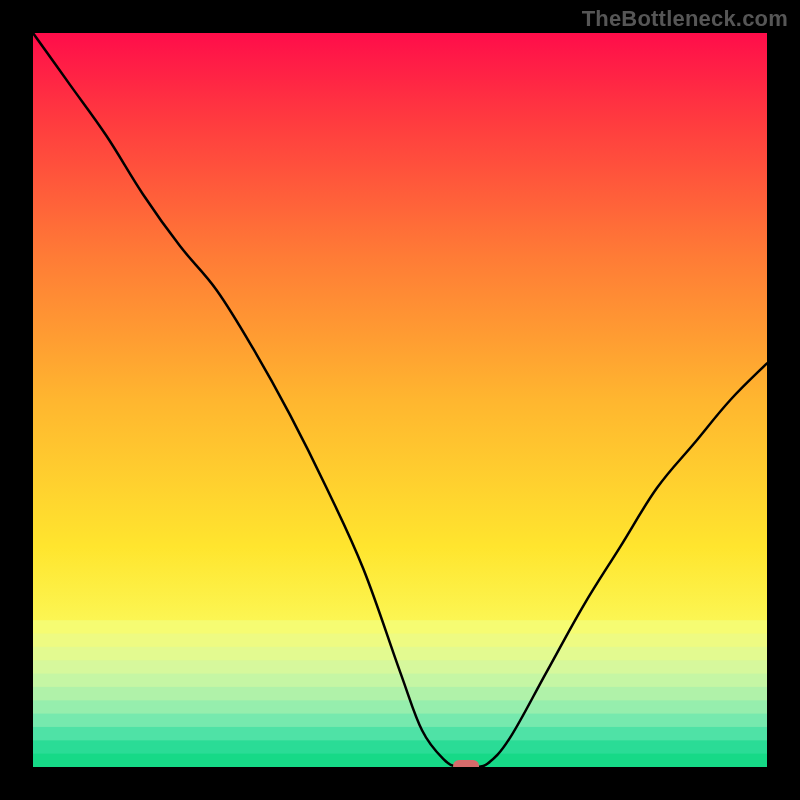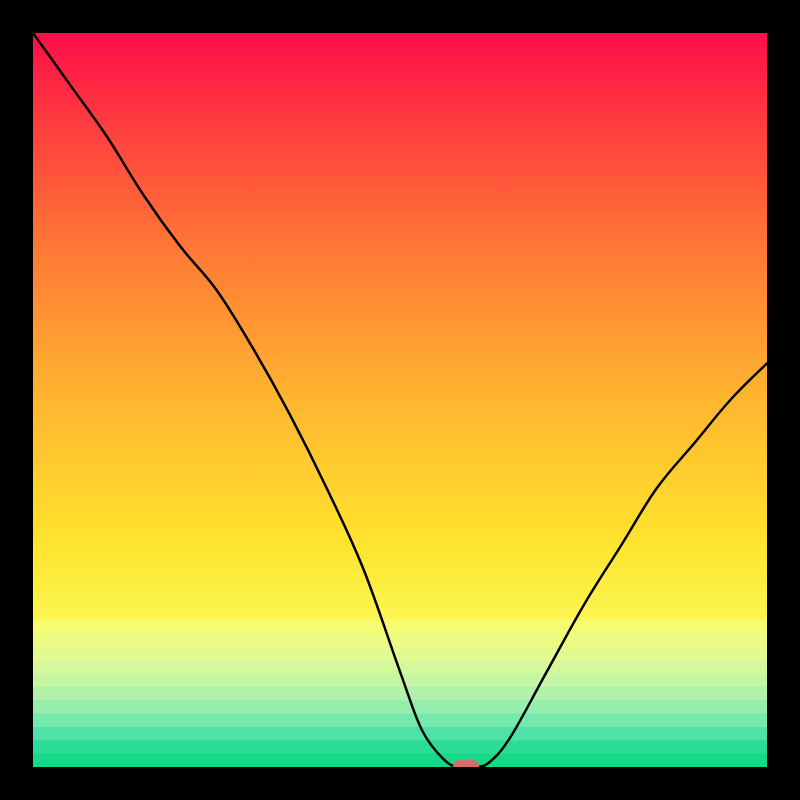--- a/index.html
+++ b/index.html
@@ -69,13 +69,14 @@
           <rect x="0" y="680.6181818181818" width="734" height="13.945454545454542" fill="#76e9ae"></rect>
           <rect x="0" y="693.9636363636364" width="734" height="13.945454545454542" fill="#4fe2a6"></rect>
           <rect x="0" y="707.309090909091" width="734" height="13.945454545454542" fill="#2adc96"></rect>
           <rect x="0" y="720.6545454545454" width="734" height="13.945454545454542" fill="#16d987"></rect>
         </g>
       <path id="curve" fill="none" stroke="#000" stroke-width="2.5" stroke-linejoin="round" stroke-linecap="round" d="M 0 0 C 6.606 9.248399999999998, 23.488000000000003 32.8832, 36.7 51.379999999999995 C 49.912000000000006 69.87679999999999, 60.18800000000001 82.94199999999998, 73.4 102.75999999999999 C 86.61200000000001 122.578, 96.88799999999999 141.662, 110.1 161.48000000000002 C 123.312 181.29800000000003, 133.58800000000002 195.6844, 146.8 212.86 C 160.012 230.03560000000002, 170.288 238.40319999999997, 183.5 256.9 C 196.712 275.3968, 206.988 293.15960000000007, 220.2 315.62000000000006 C 233.41199999999998 338.08040000000005, 243.68799999999996 356.5772, 256.9 381.68 C 270.11199999999997 406.7828, 280.38800000000003 427.3348, 293.6 455.08 C 306.812 482.8252, 317.088 502.7899999999999, 330.3 535.8199999999999 C 343.512 568.8499999999999, 356.4304 609.5136, 367 638.58 C 377.5696 667.6464000000001, 381.0928 681.4456, 389.02000000000004 697.3 C 396.94720000000007 713.1543999999999, 404.434 720.054, 411.04 726.66 C 417.646 733.266, 420.43519999999995 732.6788, 425.71999999999997 734 C 431.0048 735.3212, 435.11519999999996 734.6606, 440.4 734 C 445.6848 733.3394, 448.474 735.6148000000001, 455.08 730.33 C 461.686 725.0452, 466.53040000000004 721.155, 477.1 704.64 C 487.6696 688.125, 500.58799999999997 662.3616000000001, 513.8 638.58 C 527.012 614.7984, 537.288 594.9804, 550.5 572.52 C 563.712 550.0595999999999, 573.988 534.9391999999999, 587.2 513.8 C 600.412 492.66079999999994, 610.688 473.5768, 623.9 455.08 C 637.112 436.5832, 647.388 426.8944, 660.6 411.04 C 673.812 395.1856, 684.088 381.5332, 697.3 367 C 710.512 352.4668, 727.394 336.90599999999995, 734 330.29999999999995"></path>
       <rect id="marker" rx="6" ry="6" height="12" width="26" x="420.06" y="727" fill="#d66b6b"></rect>
     </svg>
   </div>
 
+  <div class="watermark">TheBottleneck.com</div>
 </div>
 
 </body></html>

